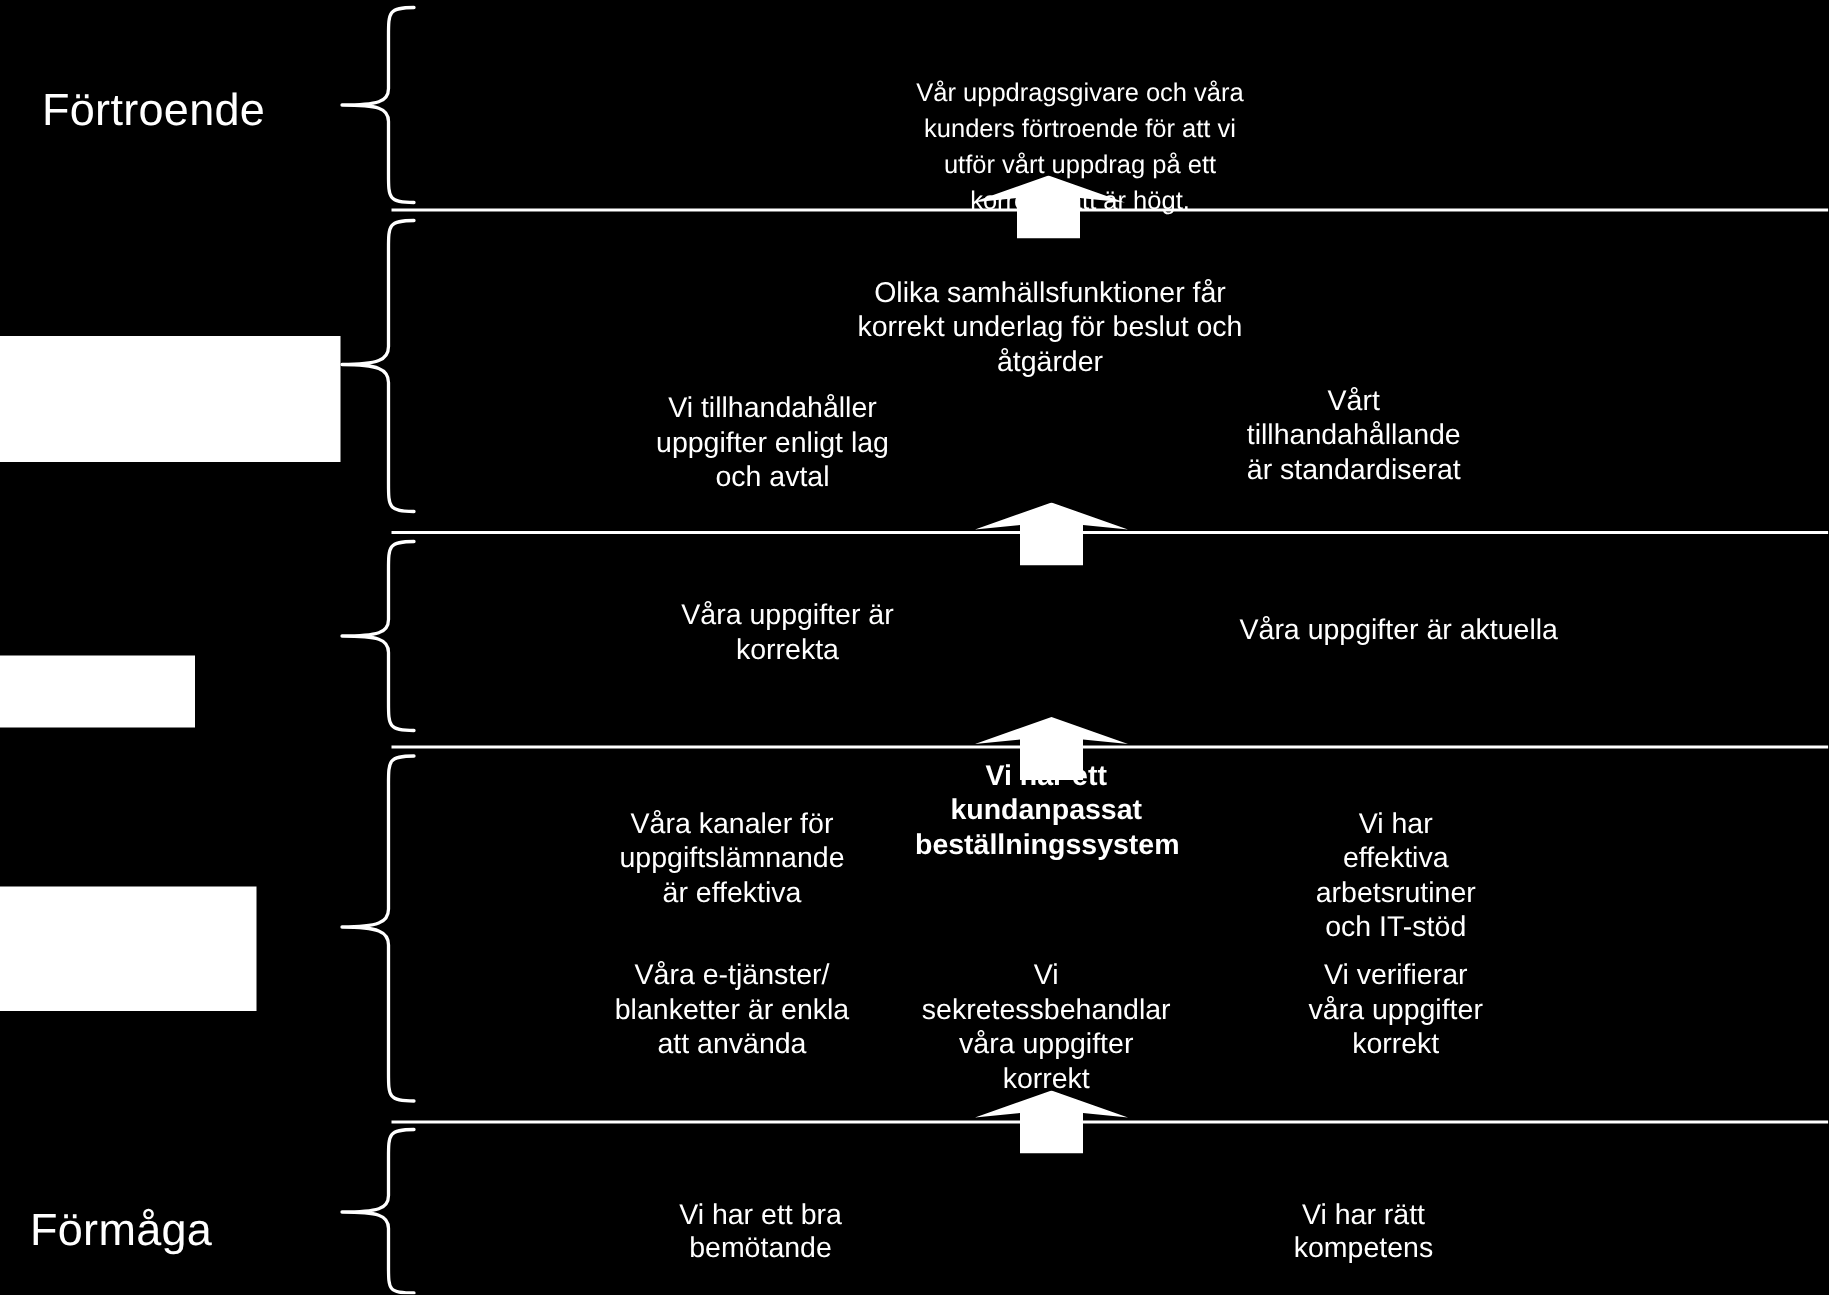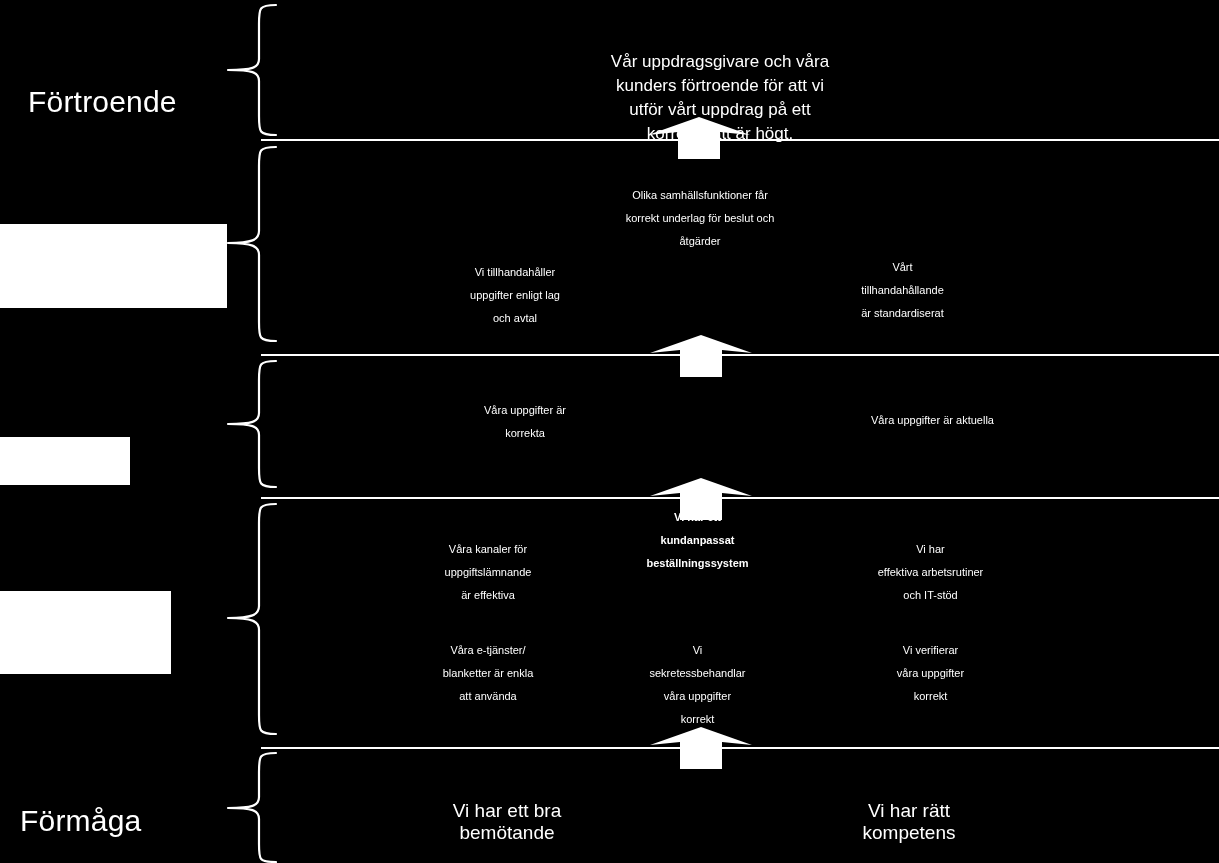--- a/index.html
+++ b/index.html
@@ -74,40 +74,40 @@
   }
   .up-arrow svg polygon {
     fill: #ffffff;
   }
 
   
   .statement {
     position: absolute;
     color: #ffffff;
     text-align: center;
-    font-size: 11px;
+    font-size: 19px;
     line-height: 23px;
     white-space: pre-line;
   }
   .statement.top-goal {
     font-size: 17px;
     line-height: 24px;
     margin-top: 36px;
   }
   .statement.small {
     font-size: 19px;
     line-height: 22px;
   }
 </style>
 </head>
 <body>
 
 <div id="stage">
 
-  <div class="tier-label" style="left:28px; top:57px;margin-top:28px;">Förtroende</div>
+  <div class="tier-label" style="left:28px; top:57px;">Förtroende</div>
 
   <div class="brace" style="top:4px; height:132px;">
     <svg viewBox="0 0 52 132" preserveAspectRatio="none">
       <path d="M50,1 C33,1 33,4 33,20 L33,55 C33,64 26,66 2,66 C26,66 33,68 33,77 L33,112 C33,128 33,131 50,131"></path>
     </svg>
   </div>
 
   <div class="statement top-goal" style="left:570px; top:14px; width:300px;">Vår uppdragsgivare och våra
 kunders förtroende för att vi
 utför vårt uppdrag på ett

